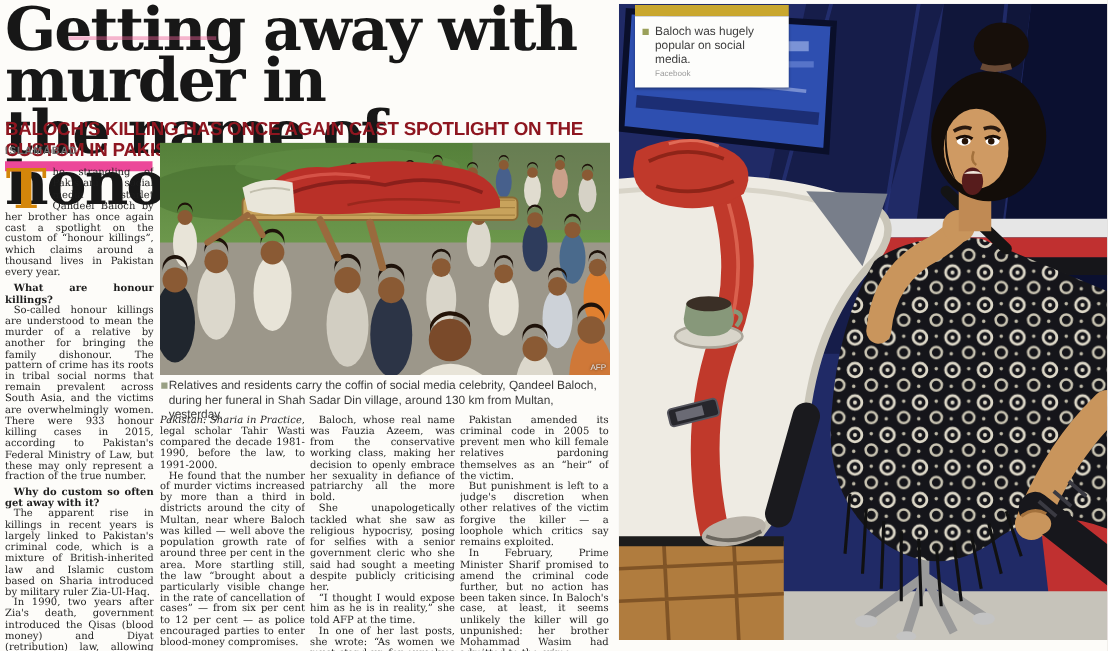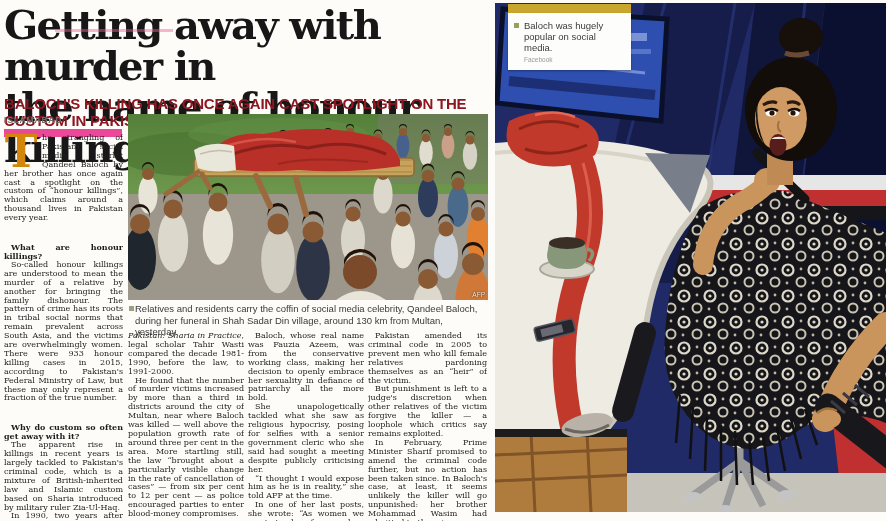--- a/index.html
+++ b/index.html
@@ -1,35 +1,35 @@
 <!DOCTYPE html>
 <html><head>
 <meta charset="utf-8">
 <style>
   html,body{margin:0;padding:0;background:#e8e6e0;}
   .page{position:relative;width:886px;height:521px;background:#fdfcf9;overflow:hidden;
         font-family:"DejaVu Serif",serif;color:#1d1d1d;}
   
   .headline{position:absolute;left:4px;top:4px;width:488px;
             font-family:"DejaVu Serif",serif;font-weight:bold;color:#171717;
-            font-size:40px;line-height:41px;letter-spacing:-1.6px;}
+            font-size:48px;line-height:41px;letter-spacing:-1.6px;}
   .artifact{position:absolute;left:55px;top:29px;width:118px;height:3px;
             background:rgba(236,96,150,.45);}
   .subhead{position:absolute;left:4px;top:95px;width:486px;
            font-family:"Liberation Sans",sans-serif;font-weight:bold;
            font-size:15px;letter-spacing:-0.2px;}
   .dateline{position:absolute;left:4px;top:115px;width:118px;
             font-family:"Liberation Sans",sans-serif;font-weight:bold;
             font-size:8.5px;letter-spacing:.8px;color:#6e6e6e;
             border-bottom:8px solid #ec4899;padding-bottom:4px;}
   
   .col{position:absolute;font-size:8px;line-height:8.9px;text-align:justify;overflow:hidden;}
   .col p{margin:0;text-indent:7px;}
   .col p.noind{text-indent:0;}
-  .col p.q{font-weight:bold;margin-top:20px;}
+  .col p.q{font-weight:bold;margin-top:3px;}
   .col1{left:4px;top:134px;width:119px;height:387px;}
   .col2{left:128px;top:332px;width:116px;height:189px;}
   .col3{left:248px;top:332px;width:116px;height:189px;}
   .col4{left:368px;top:332px;width:119px;height:189px;}
   .dropcap{float:left;width:34px;height:34px;margin:1px 4px 0 0;
            font-family:"DejaVu Serif",serif;font-weight:bold;font-size:44px;line-height:34px;
            text-align:center;}
   .ital{font-style:italic;}
   
   .photo-main{position:absolute;left:128px;top:114px;width:360px;height:186px;overflow:hidden;}
@@ -61,21 +61,21 @@
   <div class="artifact"></div>
 
   <div class="subhead" style="color:#8e1620">BALOCH'S KILLING HAS ONCE AGAIN CAST SPOTLIGHT ON THE CUSTOM IN PAKISTAN</div>
   <div class="dateline">ISLAMABAD</div>
 
   <div class="col col1">
     <p class="noind"><span class="dropcap" style="color:#d4860a">T</span><span>he strangling of Pakistani social media starlet Qandeel Baloch by her brother has once again cast a spotlight on the custom of “honour killings”, which claims around a thousand lives in Pakistan every year.</span></p>
     <p class="q">What are honour killings?</p>
     <p>So-called honour killings are understood to mean the murder of a relative by another for bringing the family dishonour. The pattern of crime has its roots in tribal social norms that remain prevalent across South Asia, and the victims are overwhelmingly women. There were 933 honour killing cases in 2015, according to Pakistan's Federal Ministry of Law, but these may only represent a fraction of the true number.</p>
     <p class="q">Why do custom so often get away with it?</p>
-    <p>The apparent rise in killings in recent years is largely tackled to Pakistan's criminal code, which is a mixture of British-inherited law and Islamic custom based on Sharia introduced by military ruler Zia-Ul-Haq.</p>
+    <p>The apparent rise in killings in recent years is largely linked to Pakistan's criminal code, which is a mixture of British-inherited law and Islamic custom based on Sharia introduced by military ruler Zia-Ul-Haq.</p>
     <p><span>In 1990, two years after Zia's death, government introduced the Qisas (blood money) and Diyat (retribution) law, allowing murderers to avoid jail by seeking forgiveness from a victim's relatives — a convenient means of escape particularly in honour cases. In his book, </span></p>
   </div>
 
   <div class="photo-main">
     <svg width="360" height="186" viewBox="0 0 360 186">
       <defs>
         <g id="fg">
           <ellipse cx="0" cy="17" rx="8" ry="16" fill="currentColor"></ellipse>
           <circle cx="0" cy="0" r="5" fill="#8a5a34"></circle>
           <path d="M-5,-3 a5,5.5 0 0 1 10,0 l0,-2 a5,5 0 0 0 -10,0 z" fill="#1e120a"></path>

